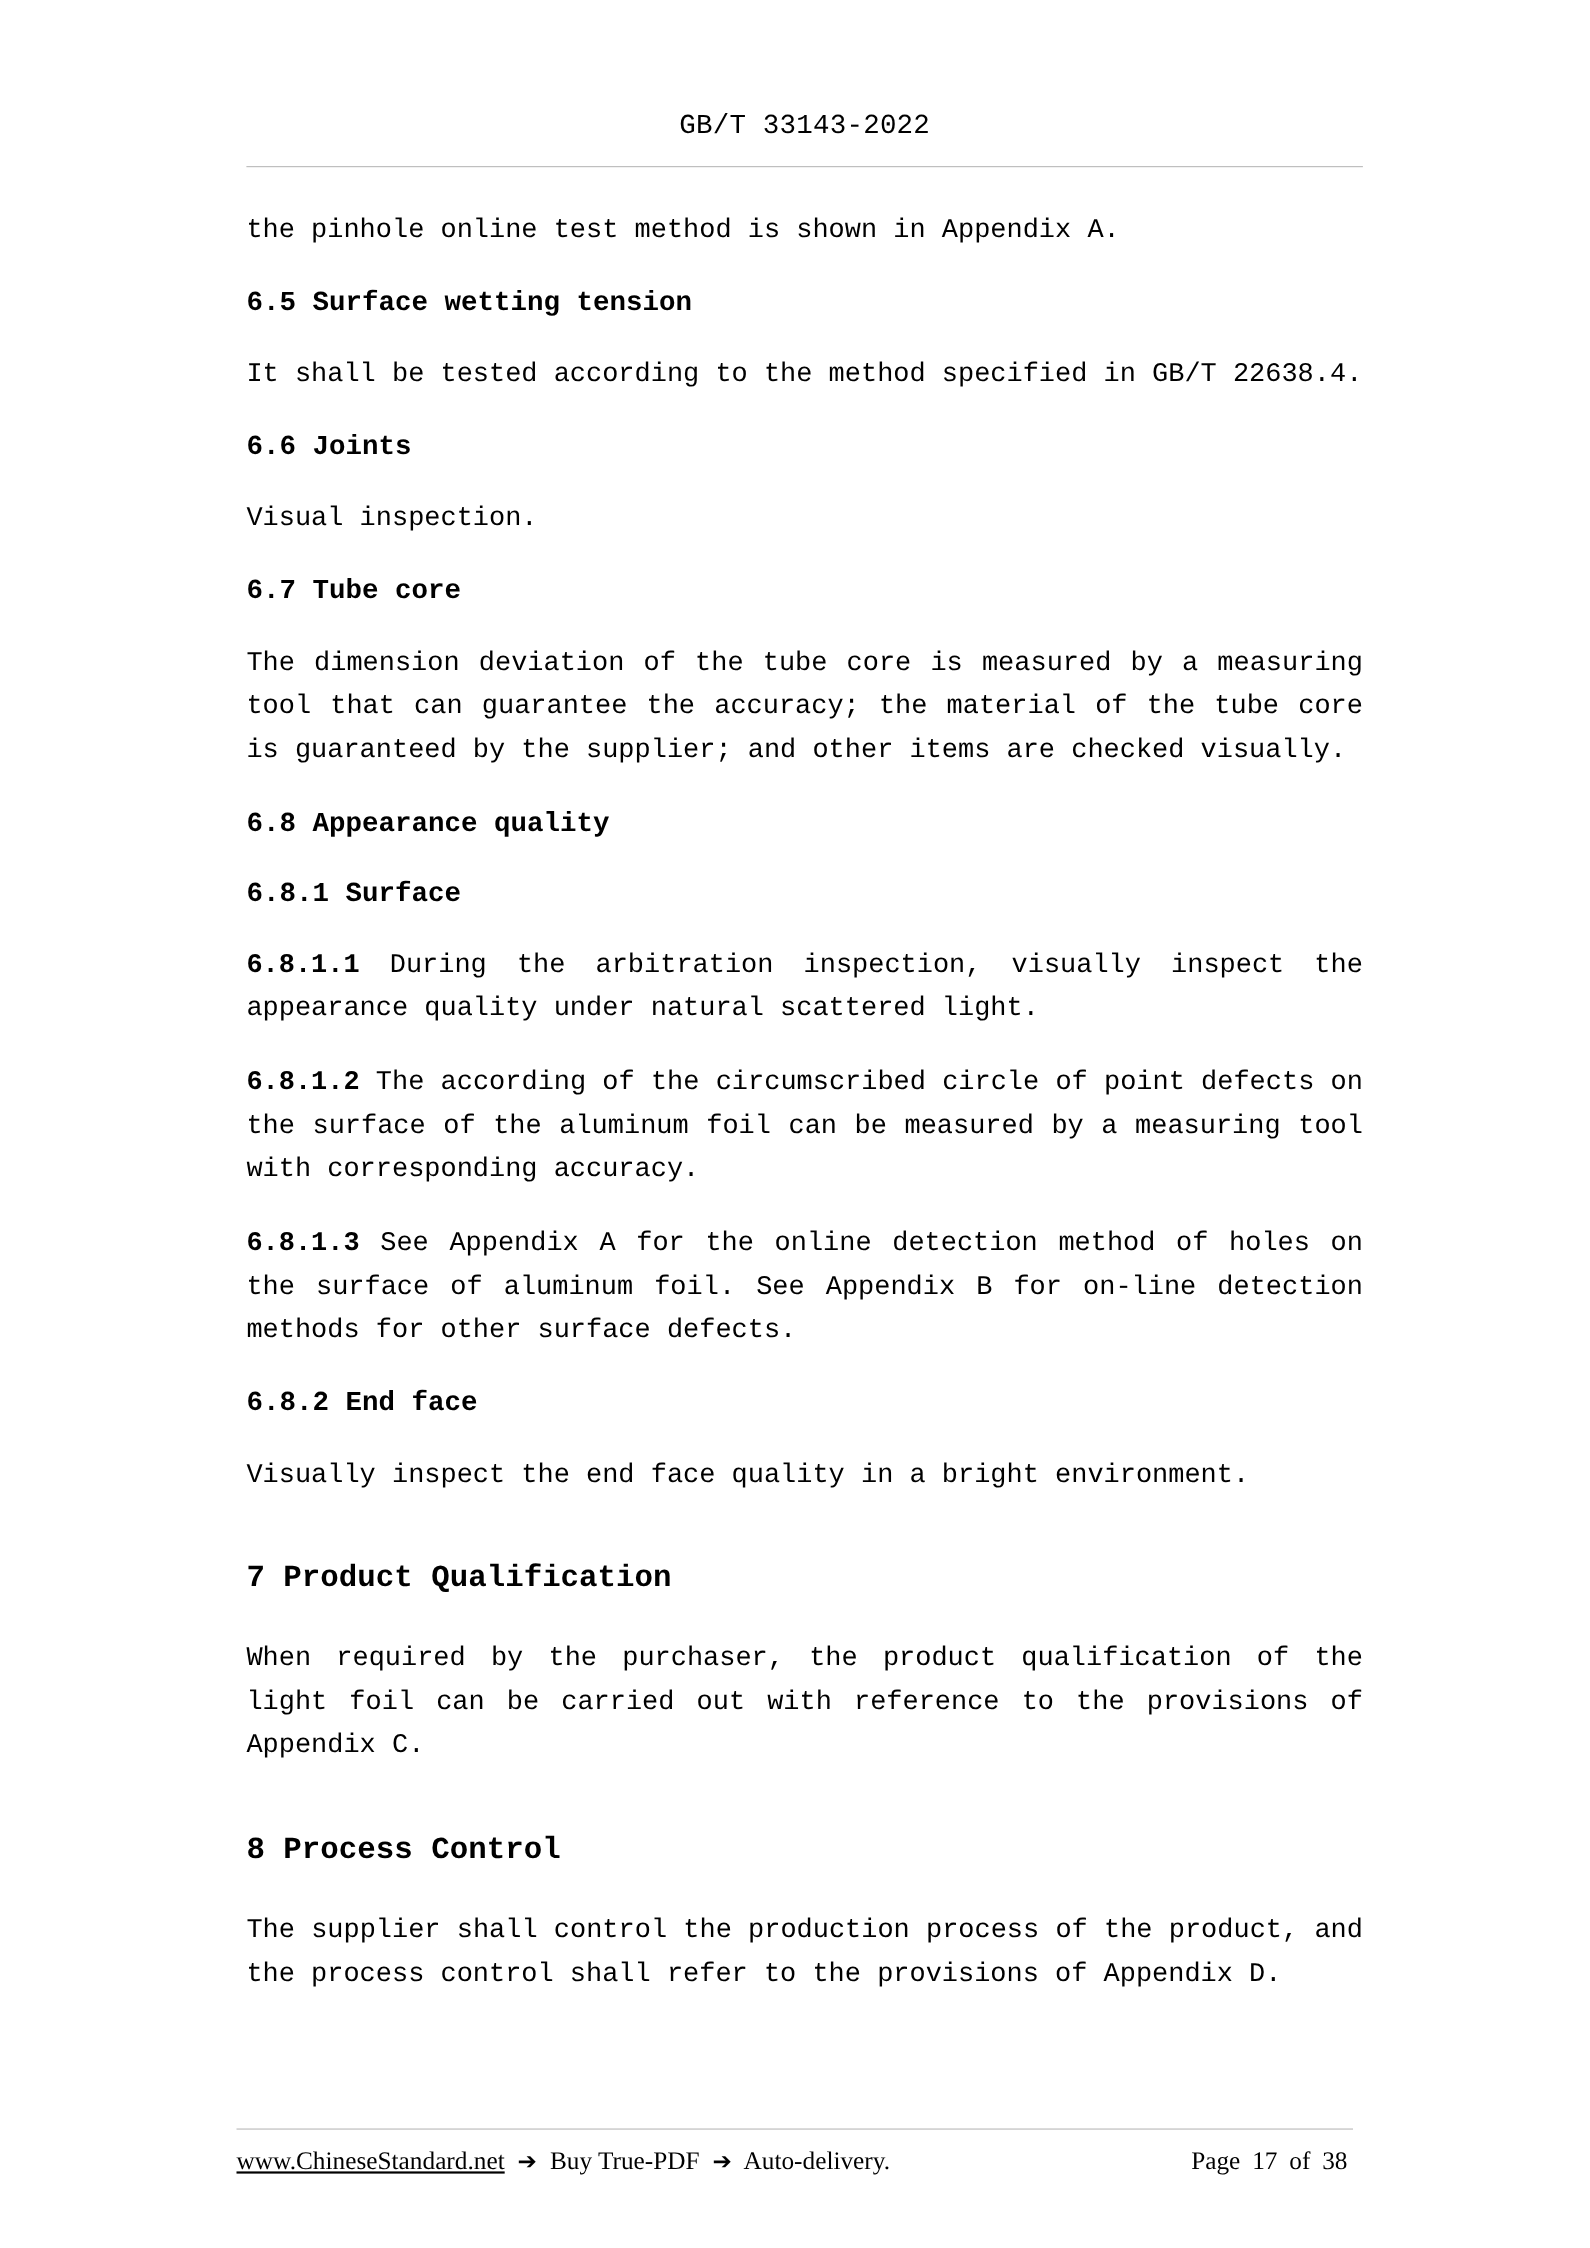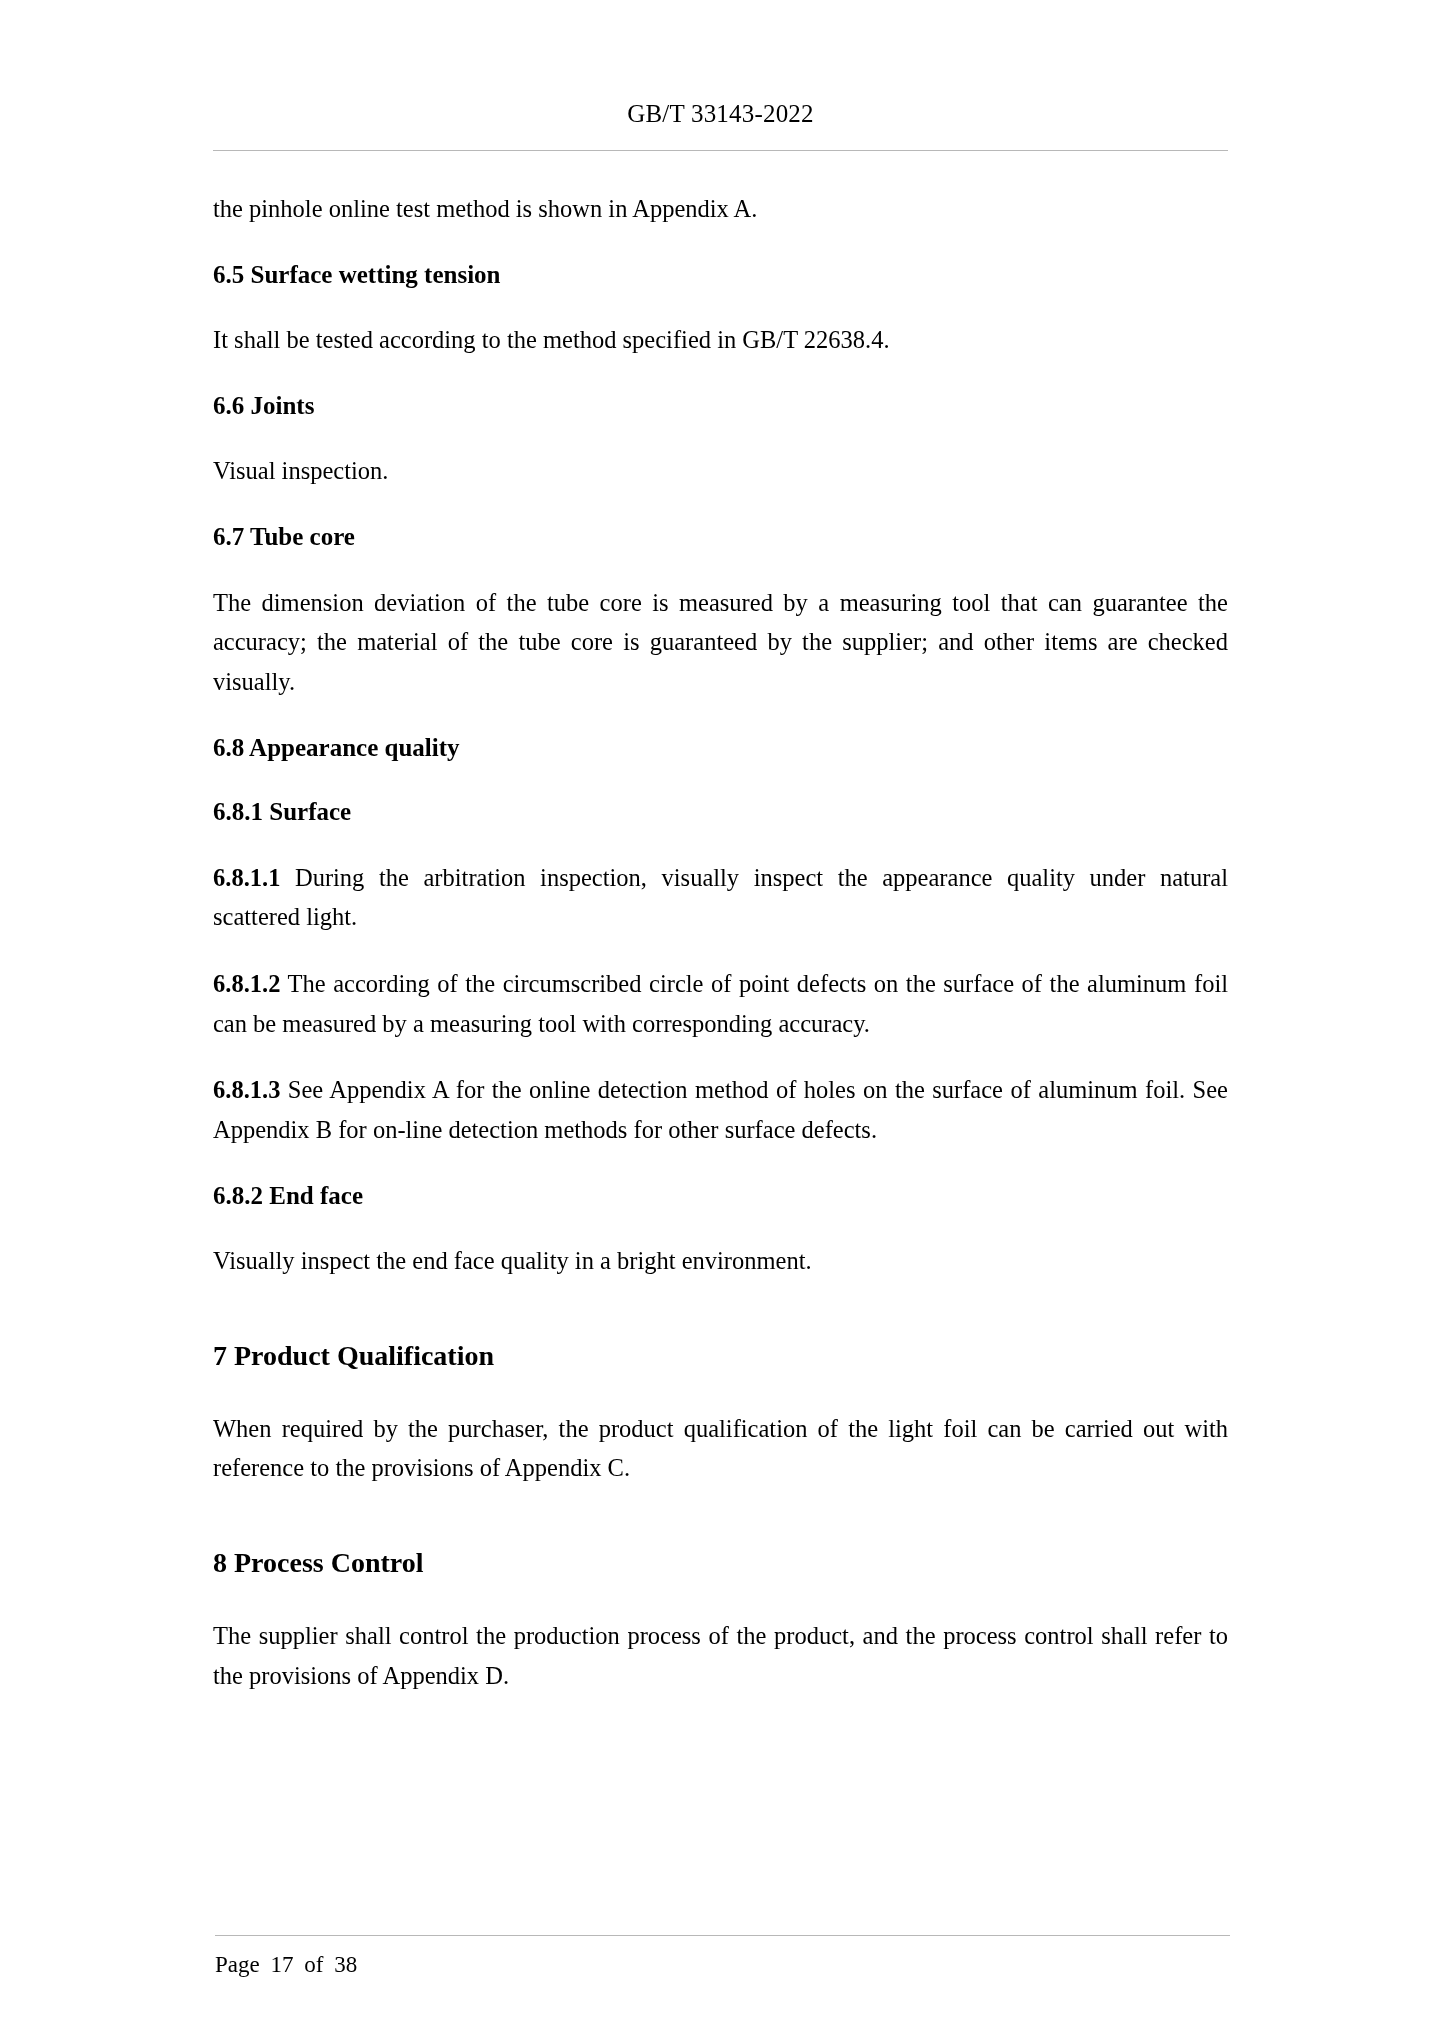--- a/index.html
+++ b/index.html
@@ -14,24 +14,25 @@
   .page {
     position: relative;
     width: 1445px;
     height: 2044px;
     margin: 0 auto;
     background: #ffffff;
     box-sizing: border-box;
   }
   .content {
     position: absolute;
-    left: 213px;
+    left: 224px;
     top: 0;
     width: 1015px;
     height: 1816px;
+    font-family: Liberation Mono, monospace;
   }
   .doc-header {
     text-align: center;
     font-size: 25px;
     padding-top: 100px;
     letter-spacing: 0.2px;
   }
   .header-rule {
     border-bottom: 1px solid #b8b8b8;
     margin-top: 22px;
@@ -149,20 +150,27 @@
       <h2 class="clause">8 Process Control</h2>
 
       <p class="para">The supplier shall control the production process of the product, and the process control shall refer to the provisions of Appendix D.</p>
 
     </div>
   </div>
 
   <div class="footer">
     <div class="footer-rule"></div>
     <div class="footer-row">
+      <div class="footer-left">
+        <a class="footer-link" href="#">www.ChineseStandard.net</a>
+        <span class="arrow">➔</span>
+        <span>Buy True-PDF</span>
+        <span class="arrow">➔</span>
+        <span>Auto-delivery.</span>
+      </div>
       <div class="footer-right">
         <span>Page</span>
         <span class="pg-num">17</span>
         <span>of</span>
         <span class="pg-num">38</span>
       </div>
     </div>
   </div>
 
 </div>

